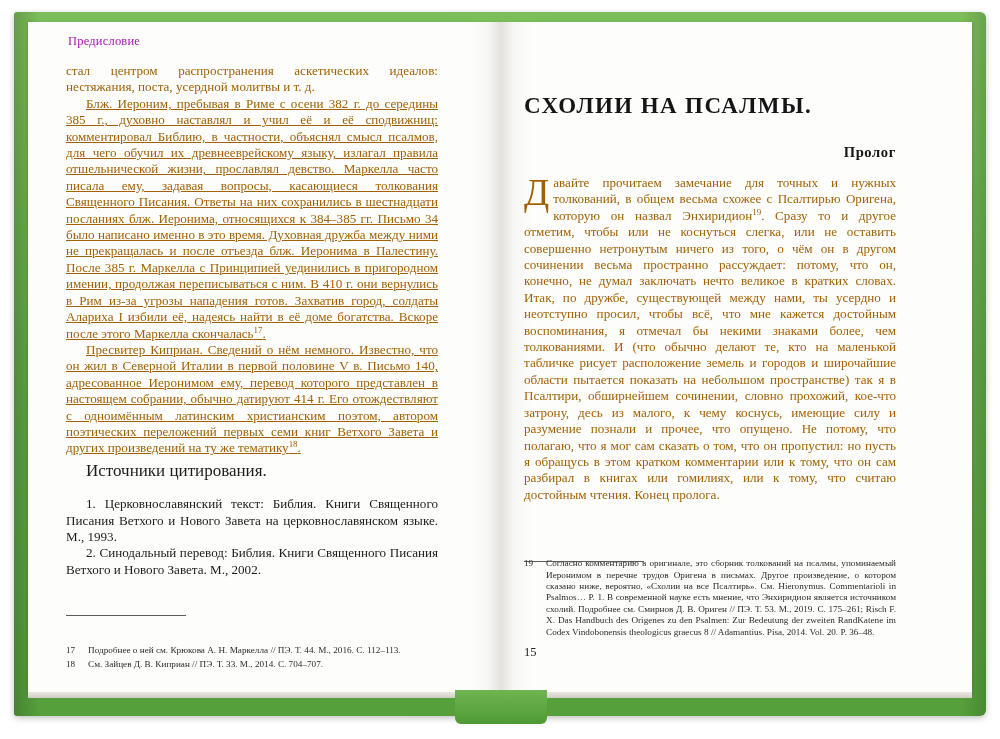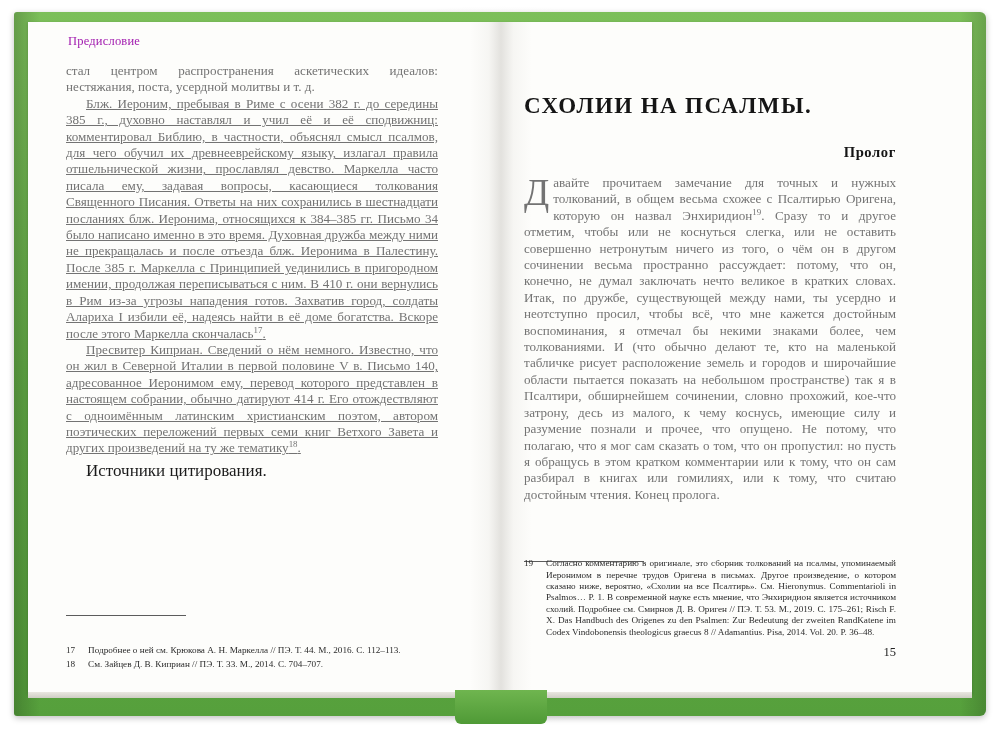--- a/index.html
+++ b/index.html
@@ -109,21 +109,21 @@
     padding-left: 2px;
   }
 
   p.body {
     margin: 0;
     font-size: 13.1px;
     line-height: 16.4px;
     text-align: justify;
     text-indent: 0;
     hyphens: auto;
-    color: #737373;
+    color: #a16207;
   }
   p.body + p.body { margin-top: 0px; text-decoration: underline; }
   p.indent { text-indent: 20px; }
 
   .src-head {
     margin-top: 6px;
     font-size: 17px;
     line-height: 16.4px;
     text-indent: 20px;
   }
@@ -184,21 +184,21 @@
     font-size: 37px;
     line-height: 31px;
     padding: 2px 4px 0 0;
     font-family: "Liberation Serif", serif;
   }
   .page-number {
     position: absolute;
     bottom: 14px;
     left: 0;
     width: 372px;
-    text-align: right;
+    text-align: left;
     font-size: 12.5px;
     color: #222;
   }
   .fn-rule-right {
     position: absolute;
     left: 0;
     bottom: 112px;
     width: 120px;
     height: 1px;
     background: #5c5c5c;
@@ -227,20 +227,22 @@
 
   <div class="col left">
 
     <div class="running-head">Предисловие</div>
 
     <p class="body">стал центром распространения аскетических идеалов: нестяжания, поста, усердной молитвы и т. д.</p>
     <p class="body indent"><span>Блж. Иероним, пребывая в Риме с осени 382 г. до середины 385 г., духовно наставлял и учил её и её сподвижниц: комментировал Библию, в частности, объяснял смысл псалмов, для чего обучил их древнееврейскому языку, излагал правила отшельнической жизни, прославлял девство. Маркелла часто писала ему, задавая вопросы, касающиеся толкования Священного Писания. Ответы на них сохранились в шестнадцати посланиях блж. Иеронима, относящихся к 384–385 гг. Письмо 34 было написано именно в это время. Духовная дружба между ними не прекращалась и после отъезда блж. Иеронима в Палестину. После 385 г. Маркелла с Принципией уединились в пригородном имении, продолжая переписываться с ним. В 410 г. они вернулись в Рим из-за угрозы нападения готов. Захватив город, солдаты Алариха I избили её, надеясь найти в её доме богатства. Вскоре после этого Маркелла скончалась</span><sup>17</sup>.</p>
     <p class="body indent"><span>Пресвитер Киприан. Сведений о нём немного. Известно, что он жил в Северной Италии в первой половине V в. Письмо 140, адресованное Иеронимом ему, перевод которого представлен в настоящем собрании, обычно датируют 414 г. Его отождествляют с одноимённым латинским христианским поэтом, автором поэтических переложений первых семи книг Ветхого Завета и других произведений на ту же тематику</span><sup>18</sup>.</p>
 
     <p class="src-head">Источники цитирования.</p>
+    <p class="src-item">1. Церковнославянский текст: Библия. Книги Священного Писания Ветхого и Нового Завета на церковнославянском языке. М., 1993.</p>
+    <p class="src-item">2. Синодальный перевод: Библия. Книги Священного Писания Ветхого и Нового Завета. М., 2002.</p>
 
     <div class="footnote-rule"></div>
     <div class="footnotes">
       <div class="fn">
         <span class="num">17</span>
         <span class="txt">Подробнее о ней см. Крюкова А. Н. Маркелла // ПЭ. Т. 44. М., 2016. С. 112–113.</span>
       </div>
       <div class="fn">
         <span class="num">18</span>
         <span class="txt">См. Зайцев Д. В. Киприан // ПЭ. Т. 33. М., 2014. С. 704–707.</span>

